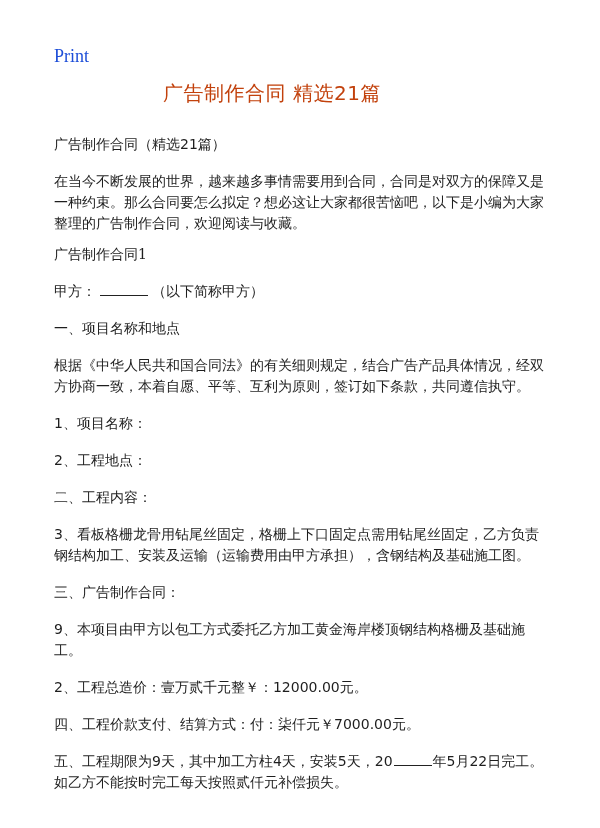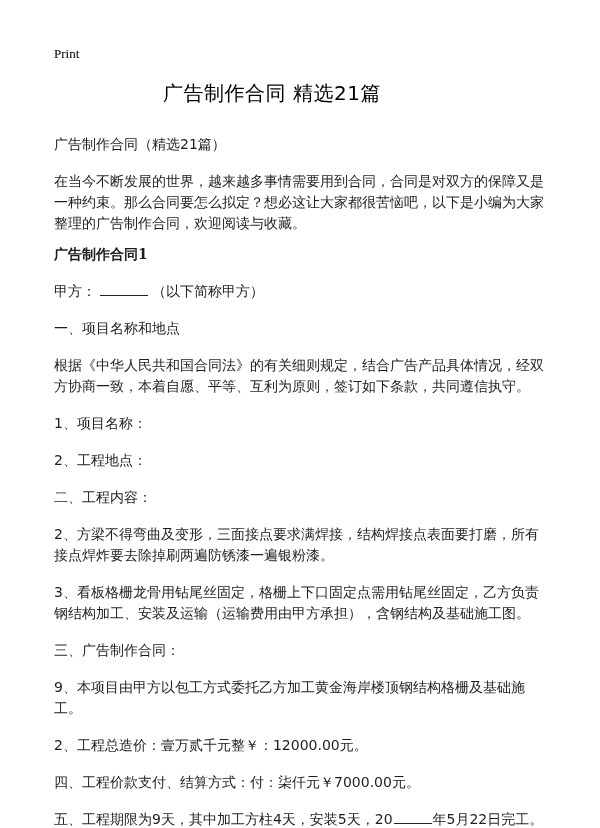--- a/index.html
+++ b/index.html
@@ -13,51 +13,51 @@
       position: relative;
       overflow: hidden;
       color: #1a1a1a;
       font-family: "DejaVu Sans", "Liberation Sans", sans-serif;
     }
     .print-label {
       position: absolute;
       left: 54px;
       top: 46px;
       font-family: "Liberation Serif", "DejaVu Serif", serif;
-      font-size: 13px;
-      color: #000000;
+      font-size: 18px;
+      color: #1d4ed8;
     }
     .doc-title {
       position: absolute;
       left: 0;
       width: 544px;
       top: 80px;
       text-align: center;
       font-size: 20px;
       line-height: 26px;
-      color: #000000;
+      color: #c2410c;
       letter-spacing: 0.5px;
     }
     .content {
       position: absolute;
       left: 54px;
       top: 118px;
       width: 494px;
       font-size: 14px;
       line-height: 21px;
       color: #1e1e1e;
     }
     .p {
       margin: 16px 0 10px 0;
     }
     .p.lead {
       margin-bottom: 8px;
     }
     .heading {
-      font-weight: bold;
+      font-weight: normal;
       font-family: "DejaVu Serif", "Liberation Serif", serif;
       margin: 0 0 10px 0;
     }
     .blank {
       display: inline-block;
       border-bottom: 1px solid #222;
       height: 14px;
       vertical-align: baseline;
     }
     .blank.party { width: 48px; margin: 0 4px; }
@@ -82,21 +82,20 @@
   </p>
 
 
   <p class="p">一、项目名称和地点</p>
 
   <p class="p">根据《中华人民共和国合同法》的有关细则规定，结合广告产品具体情况，经双方协商一致，本着自愿、平等、互利为原则，签订如下条款，共同遵信执守。</p>
   <p class="p">1、项目名称：</p>
   <p class="p">2、工程地点：</p>
 
   <p class="p">二、工程内容：</p>
-  <p class="p">2、方梁不得弯曲及变形，三面接点要求满焊接，结构焊接点表面要打磨，所有接点焊炸要去除掉刷两遍防锈漆一遍银粉漆。</p>
   <p class="p">3、看板格栅龙骨用钻尾丝固定，格栅上下口固定点需用钻尾丝固定，乙方负责钢结构加工、安装及运输（运输费用由甲方承担），含钢结构及基础施工图。</p>
 
   <p class="p">三、广告制作合同：</p>
   <p class="p">9、本项目由甲方以包工方式委托乙方加工黄金海岸楼顶钢结构格栅及基础施工。</p>
   <p class="p">2、工程总造价：壹万贰千元整￥：12000.00元。</p>
 
   <p class="p">四、工程价款支付、结算方式：付：柒仟元￥7000.00元。</p>
 
   <p class="p">
     <span>五、工程期限为9天，其中加工方柱4天，安装5天，20</span><span class="blank year"></span><span>年5月22日完工。如乙方不能按时完工每天按照贰仟元补偿损失。</span>

